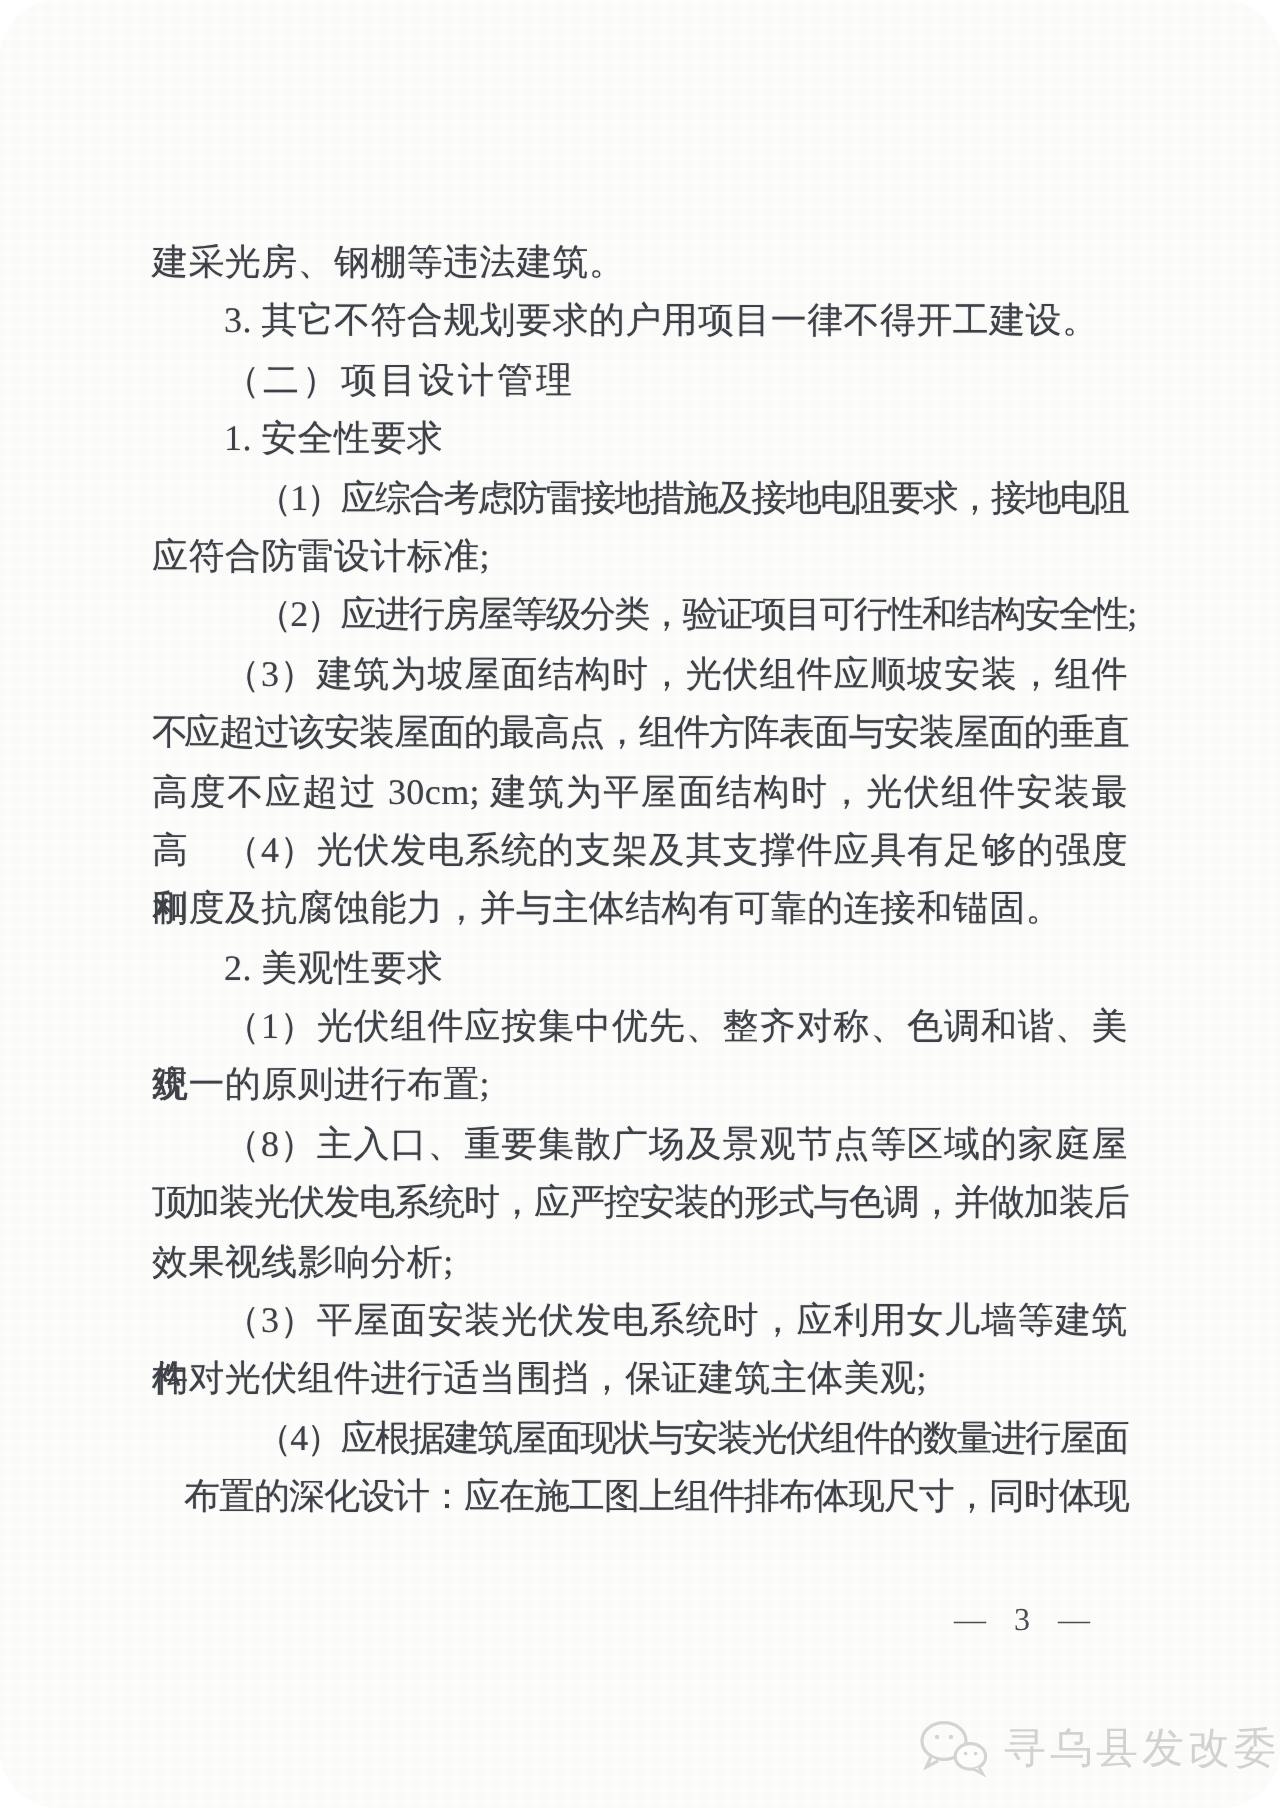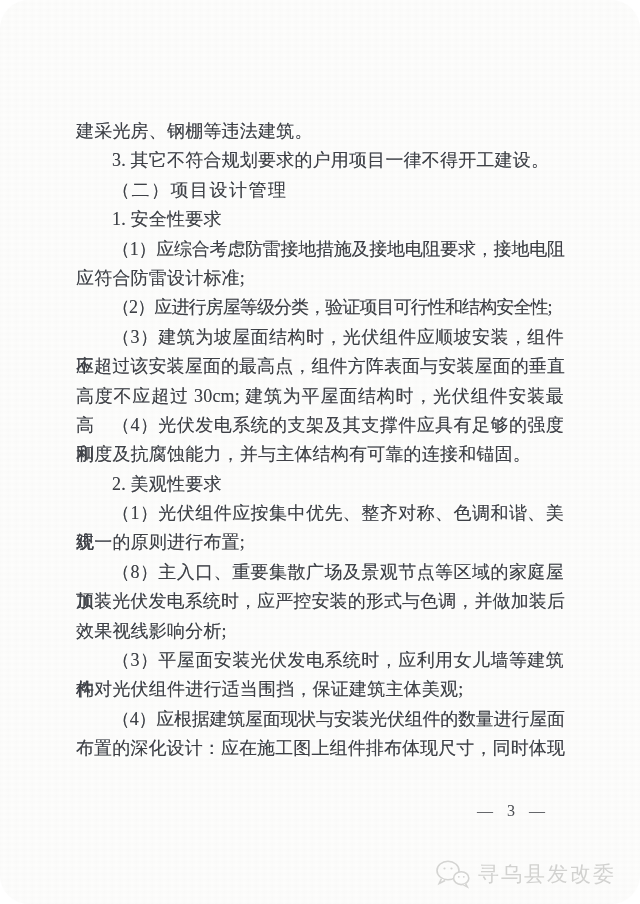--- a/index.html
+++ b/index.html
@@ -42,37 +42,38 @@
     white-space: normal;
     text-align: justify;
     text-align-last: justify;
     word-break: break-all;
   }
   .line.indent2 {
     text-indent: 36px;
   }
   .line.tight {
     letter-spacing: -0.9px;
+    margin-left: 16px;
   }
   .line.kai {
     letter-spacing: 1.5px;
   }
   .page-number {
     position: absolute;
     top: 802px;
     right: 90px;
     font-size: 16px;
     color: #4a4d52;
     letter-spacing: 5px;
     white-space: nowrap;
   }
   .watermark {
     position: absolute;
     top: 858px;
-    right: 24px;
+    right: 0;
     display: flex;
     align-items: center;
     gap: 6px;
     color: #d2d2d0;
     font-size: 21px;
     letter-spacing: 2px;
     user-select: none;
     white-space: nowrap;
   }
   .watermark svg {

